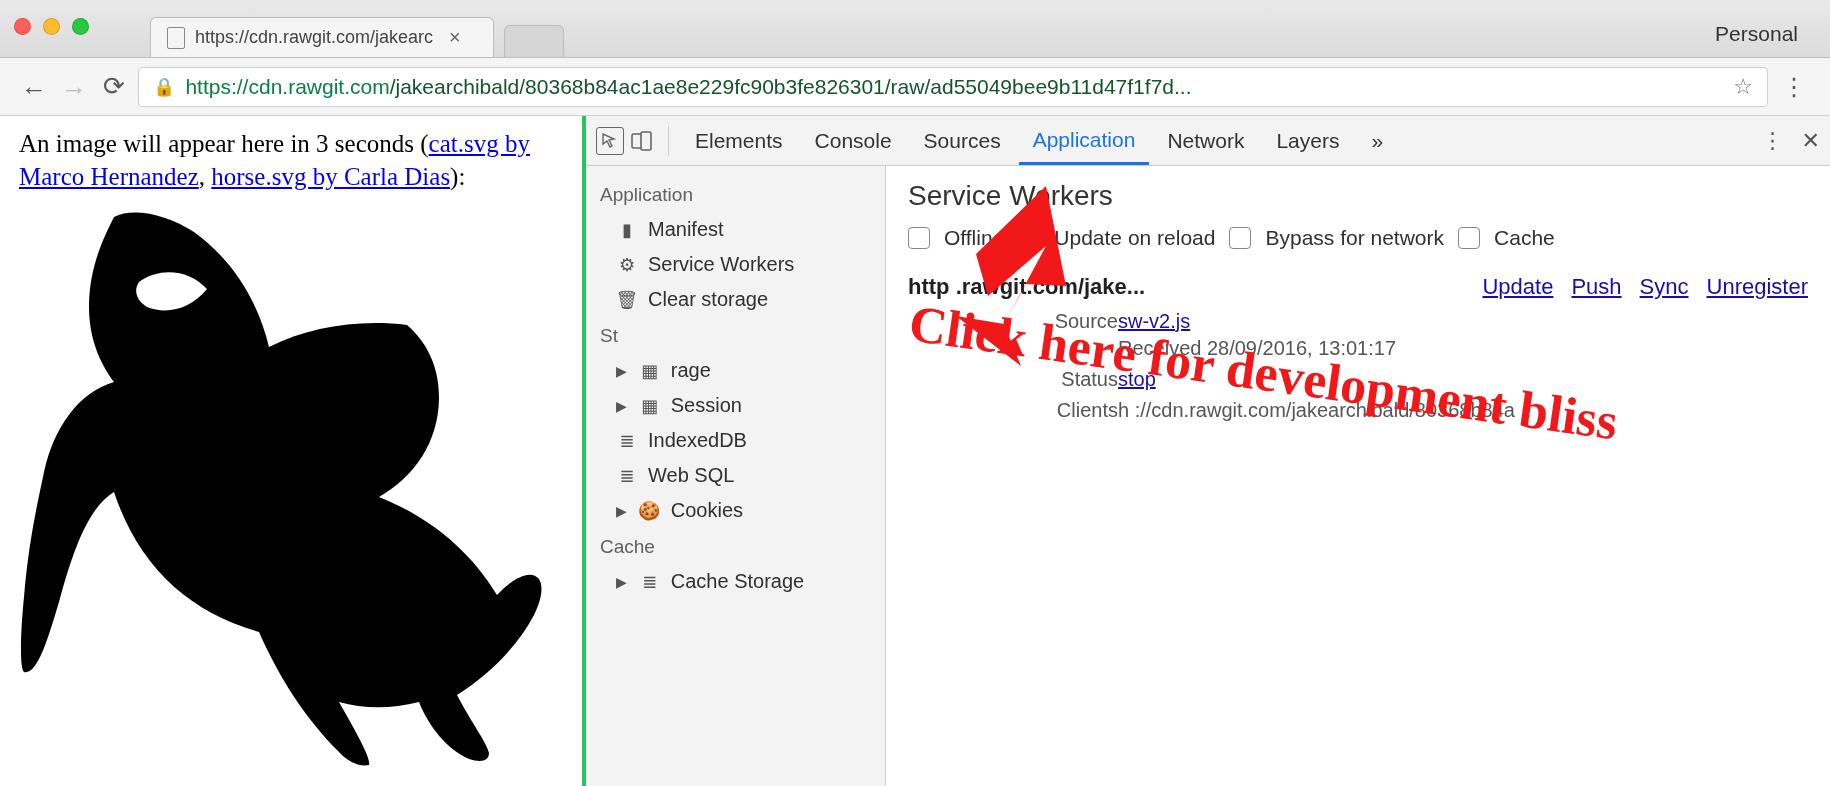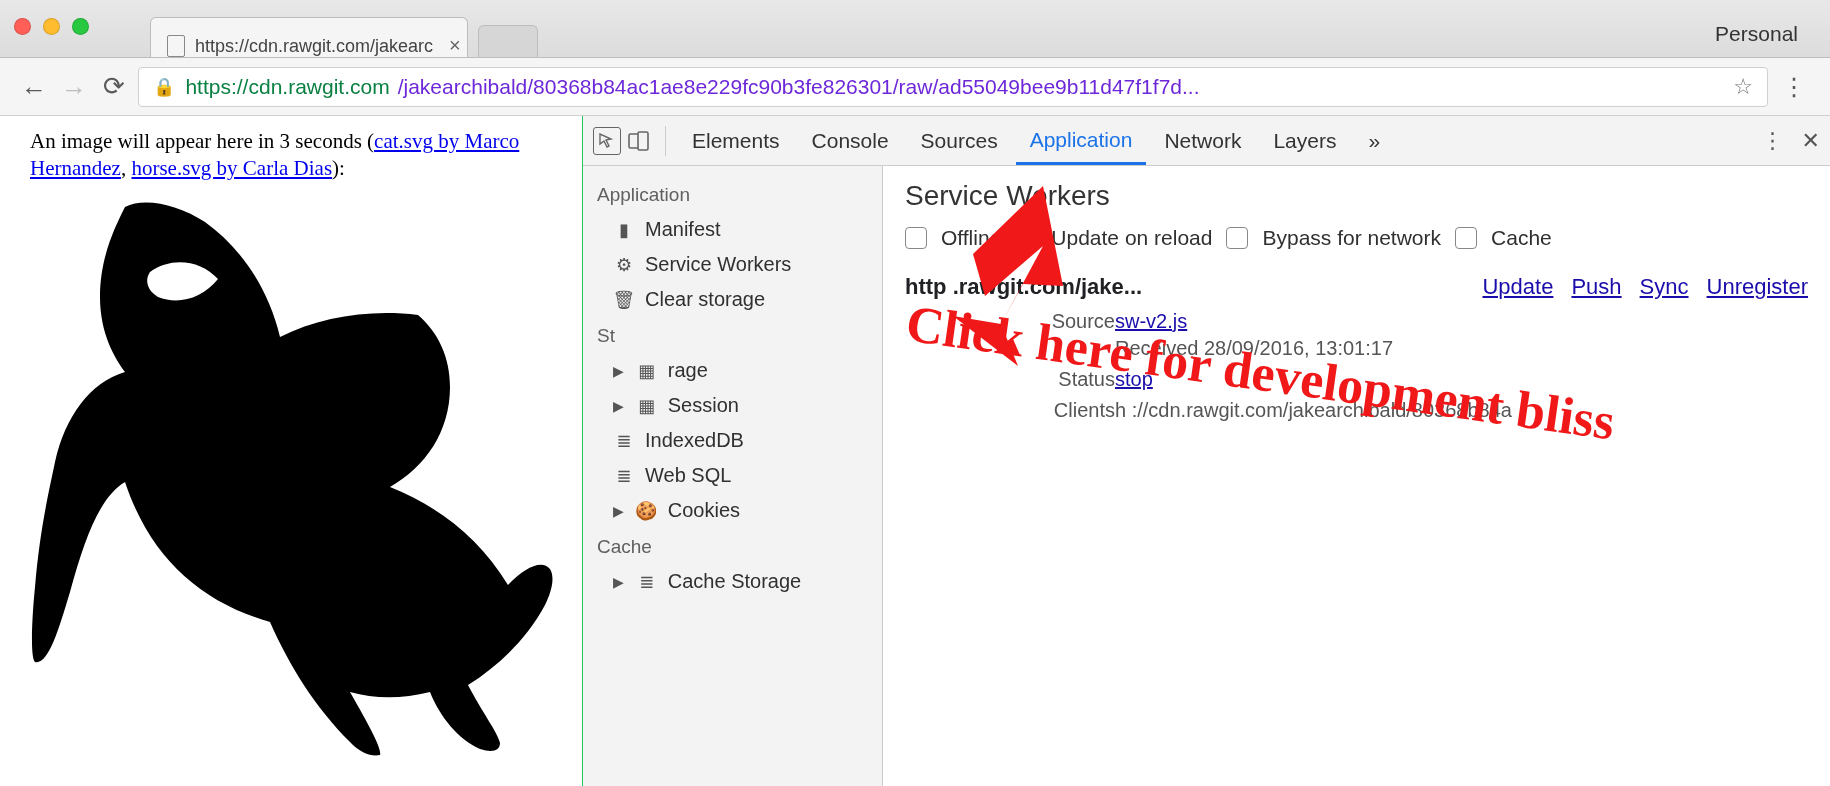--- a/index.html
+++ b/index.html
@@ -5,43 +5,43 @@
   * { box-sizing: border-box; margin: 0; padding: 0; }
   body { font-family: -apple-system, BlinkMacSystemFont, "Helvetica Neue", Arial, sans-serif; font-size: 14px; width: 1830px; height: 786px; overflow: hidden; background: #fff; }
 
   
   .titlebar { height: 58px; background: linear-gradient(#e8e8e8,#dcdcdc); border-bottom: 1px solid #bdbdbd; display:flex; align-items:flex-end; position:relative; }
   .traffic { position:absolute; left:14px; top:18px; display:flex; gap:12px; }
   .tl { width:17px; height:17px; border-radius:50%; border:1px solid rgba(0,0,0,0.15);}
   .tl.red{background:#ff5f57;} .tl.yellow{background:#febc2e;} .tl.green{background:#28c840;}
   .personal{ position:absolute; right:32px; top:22px; font-size:21px; color:#333;}
   .tabstrip{ display:flex; align-items:flex-end; margin-left:150px; height:100%;}
-  .tab{ background:#f5f5f5; border:1px solid #bdbdbd; border-bottom:none; border-radius:6px 6px 0 0; height:40px; display:flex; align-items:flex-end; padding:0 6px 0 16px; gap:10px; font-size:18px; color:#444; max-width:380px; overflow:hidden; white-space:nowrap;}
+  .tab{ background:#f5f5f5; border:1px solid #bdbdbd; border-bottom:none; border-radius:6px 6px 0 0; height:40px; display:flex; align-items:center; padding:0 32px 0 16px; gap:10px; font-size:18px; color:#444; max-width:380px; overflow:hidden; white-space:nowrap;}
   .tab .fileicon{width:18px;height:22px;border:1.5px solid #888;border-radius:2px;position:relative;}
   .tab .close{font-size:20px;color:#666;margin-left:6px;}
   .ghosttab{width:60px;height:32px;border:1px solid #bdbdbd;border-bottom:none;background:#d6d6d6;border-radius:6px 6px 0 0;margin-left:10px;}
 
   .toolbar{ height:58px; background:#f5f5f5; border-bottom:1px solid #d0d0d0; display:flex; align-items:center; padding:0 18px; gap:8px;}
   .navbtn{ width:32px; text-align:center; font-size:26px; color:#5a5a5a; }
   .navbtn.dis{color:#bcbcbc;}
   .omnibox{ flex:1; height:40px; background:#fff; border:1px solid #d0d0d0; border-radius:4px; display:flex; align-items:center; padding:0 14px; gap:10px; font-size:21px;}
   .lock{color:#0b8043;font-size:18px;}
   .url-host{color:#0b8043;}
-  .url-rest{color:#6d28d9;margin-left:8px;}
+  .url-rest{color:#14532d;}
   .star{color:#777;font-size:22px;}
   .menu3{font-size:24px;color:#555;padding:0 6px;}
 
   
   .content{ display:flex; height:670px; }
-  .page{ width:582px; padding:12px 30px; font-family:"Times New Roman",serif; font-size:21px; color:#000; line-height:1.3;}
+  .page{ width:582px; padding:12px 19px; font-family:"Times New Roman",serif; font-size:25px; color:#000; line-height:1.3;}
   .page a{color:#0000ee;text-decoration:underline;}
   .horse{margin-top:4px;}
 
   
-  .devtools{ flex:1; display:flex; flex-direction:column; border-left:1px solid #22c55e;}
+  .devtools{ flex:1; display:flex; flex-direction:column; border-left:4px solid #22c55e;}
   .dt-tabs{ height:50px; border-bottom:1px solid #ccc; display:flex; align-items:center; padding:0 10px; gap:4px; font-size:21px; color:#333; background:#f3f3f3;}
   .dt-ico{width:28px;height:28px;border:1.5px solid #666;border-radius:3px;display:flex;align-items:center;justify-content:center;}
   .dt-tab{padding:10px 14px;cursor:default;}
   .dt-tab.active{color:#1a73e8;border-bottom:3px solid #1a73e8;margin-bottom:-1px;}
   .dt-spacer{flex:1;}
   .dt-right{display:flex;align-items:center;gap:18px;font-size:22px;color:#555;}
 
   .dt-body{ flex:1; display:flex; background:#fff; position:relative;}
   .sidebar{ width:300px; border-right:1px solid #ccc; padding:10px 0; font-size:20px; color:#303030; background:#f3f3f3;}
   .sb-head{ padding:8px 14px 6px; color:#606060; font-size:19px;}

